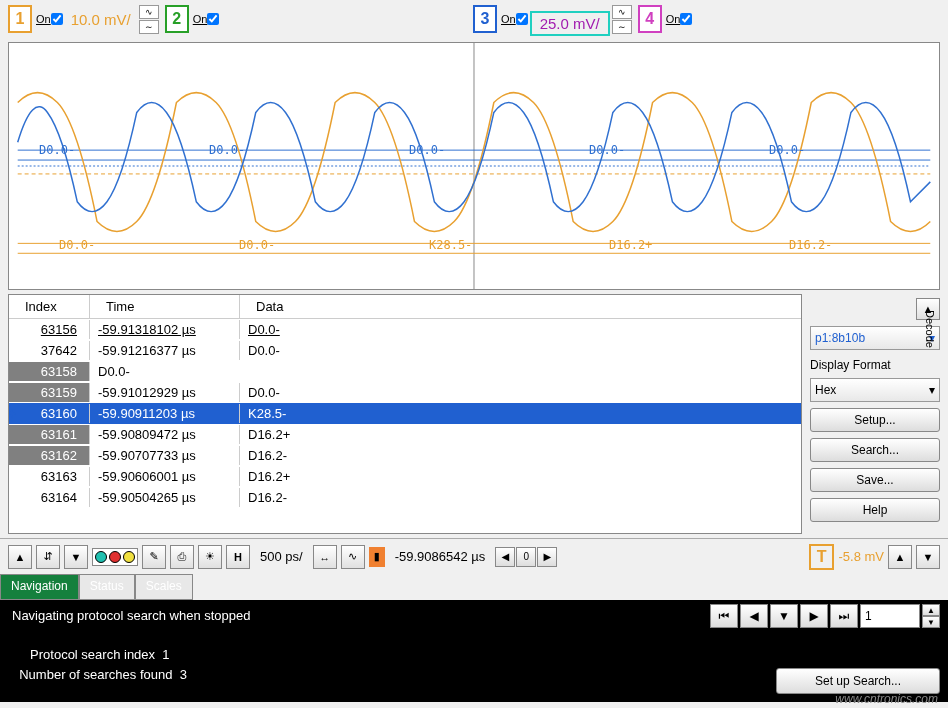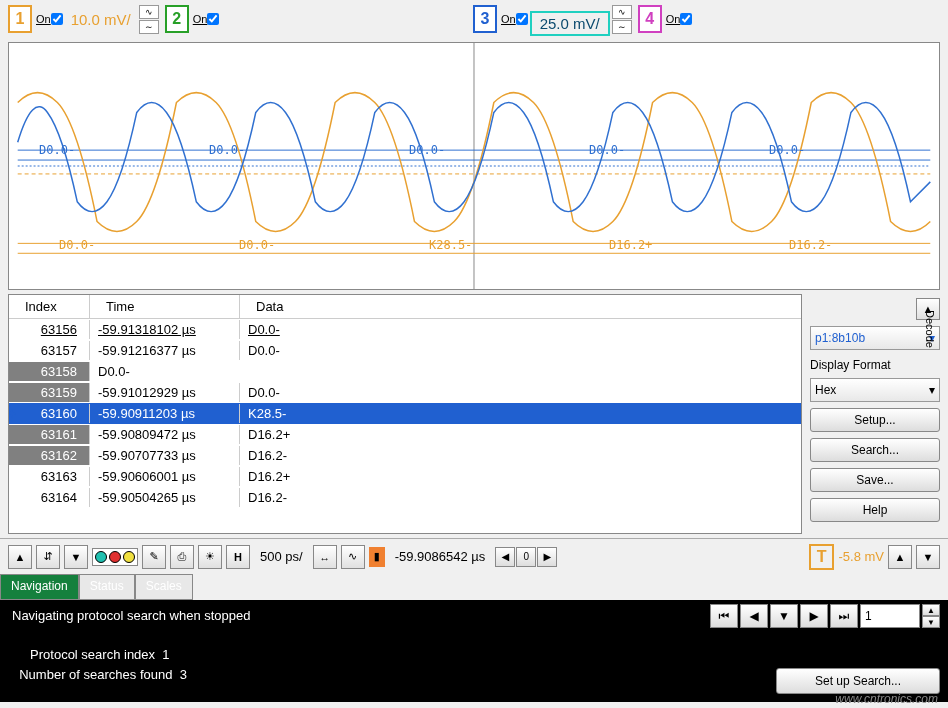--- a/index.html
+++ b/index.html
@@ -9,21 +9,21 @@
 .channel-bar { display: flex; align-items: center; padding: 4px 8px; gap: 6px; height: 38px; }
 .channel-group { display: flex; align-items: center; gap: 2px; }
 .channel-num { border: 2px solid; width: 24px; height: 28px; display: flex; align-items: center; justify-content: center; font-weight: bold; font-size: 16px; background: #fff; }
 .ch1 { border-color: #e8a030; color: #e8a030; }
 .ch2 { border-color: #28a028; color: #28a028; }
 .ch3 { border-color: #2060d0; color: #2060d0; }
 .ch4 { border-color: #d040c0; color: #d040c0; }
 .channel-info { display: flex; flex-direction: row; align-items: flex-start; font-size: 11px; margin-left: 2px; text-decoration: underline; }
 .channel-info input[type=checkbox] { width: 12px; height: 12px; }
 .channel-scale { font-size: 15px; padding: 2px 6px; color: #e8a030; text-align: center; }
-.ch3-scale { color: #0c4a6e; border: 2px solid #20d0c0; padding: 2px 8px; margin-top: 8px; }
+.ch3-scale { color: #a21caf; border: 2px solid #20d0c0; padding: 2px 8px; margin-top: 8px; }
 .ac-icon { border: 1px solid #999; width: 20px; height: 14px; display: flex; align-items: center; justify-content: center; font-size: 9px; background: #fff; }
 .ac-stack { display: flex; flex-direction: column; gap: 1px; }
 
 
 .waveform-area { margin: 4px 8px; height: 248px; background: #fff; border: 1px solid #888; position: relative; overflow: hidden; }
 .waveform-svg { width: 100%; height: 100%; }
 .waveform-labels { position: absolute; top: 0; left: 0; width: 100%; height: 100%; pointer-events: none; }
 .wf-label { position: absolute; font-size: 12px; font-family: monospace; }
 .wf-blue { color: #3070d0; }
 .wf-orange { color: #e8a030; }
@@ -166,21 +166,21 @@
       <div class="col-time">Time</div>
       <div class="col-data">Data</div>
     </div>
     <div id="table-body">
         <div class="table-row">
           <div class="col-index underlined">63156</div>
           <div class="col-time underlined">-59.91318102 µs</div>
           <div class="col-data underlined">D0.0-</div>
         </div>
         <div class="table-row">
-          <div class="col-index">63157</div>
+          <div class="col-index">37642</div>
           <div class="col-time">-59.91216377 µs</div>
           <div class="col-data">D0.0-</div>
         </div>
         <div class="table-row row-gray">
           <div class="col-index">63158</div>
           <div class="col-data">D0.0-</div>
         </div>
         <div class="table-row row-gray">
           <div class="col-index">63159</div>
           <div class="col-time">-59.91012929 µs</div>

